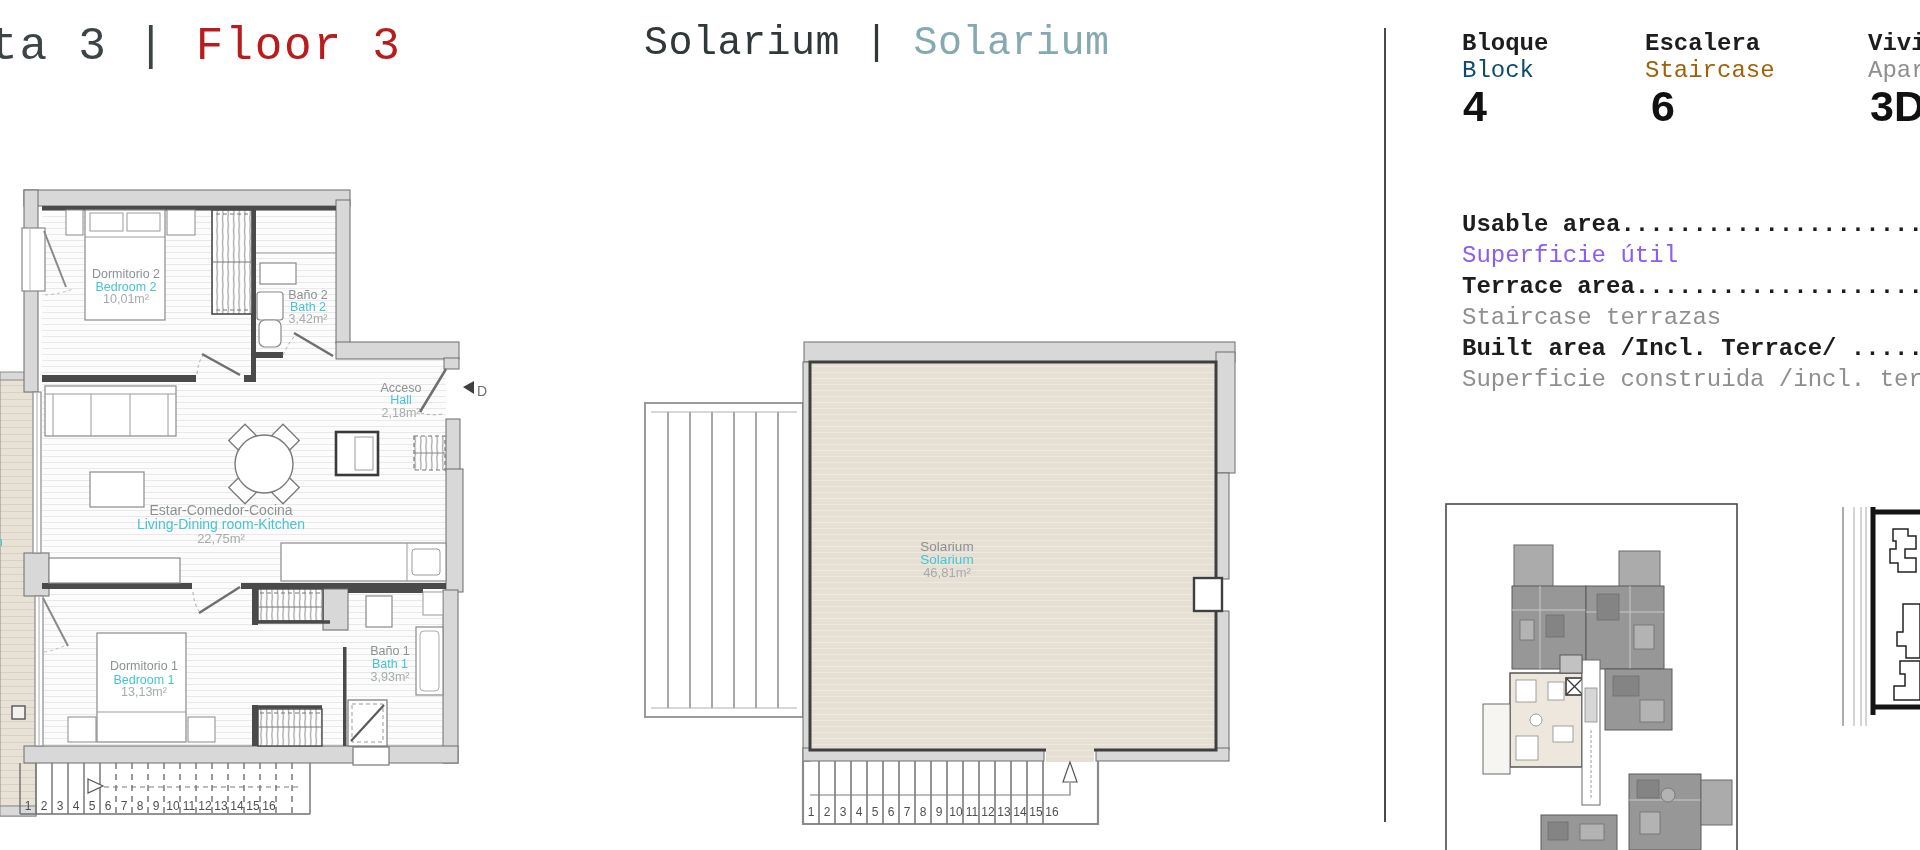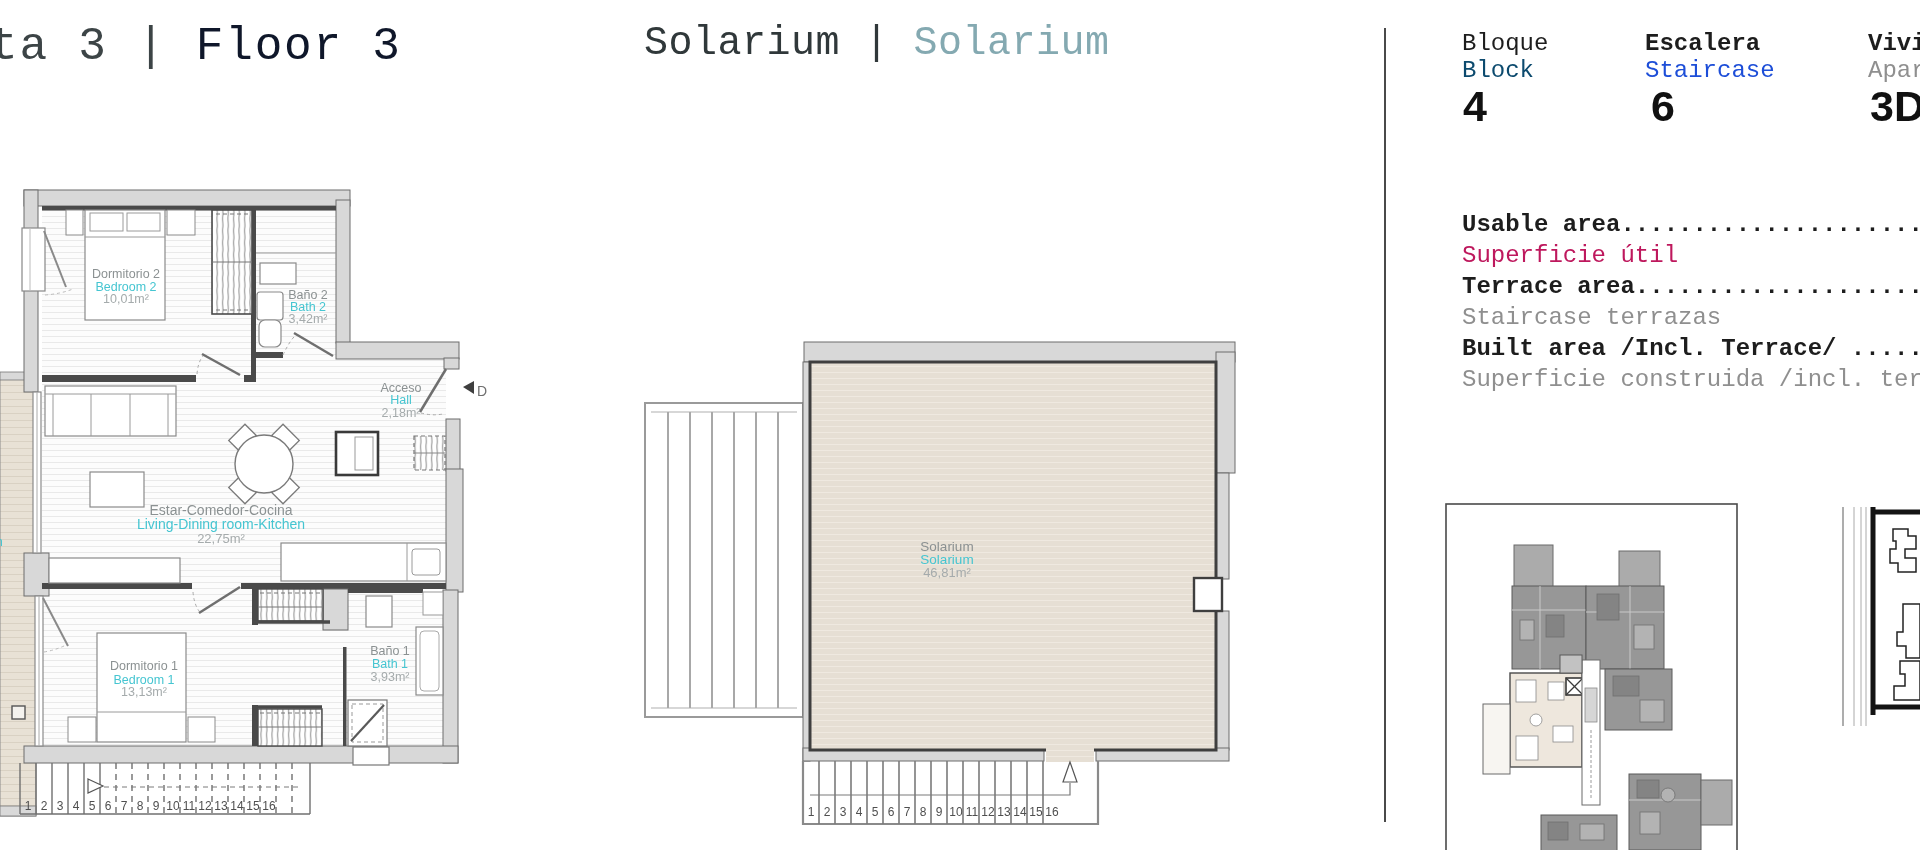--- a/index.html
+++ b/index.html
@@ -3,40 +3,40 @@
 <meta charset="utf-8">
 <style>
   html,body{margin:0;padding:0;width:1920px;height:850px;background:#ffffff;overflow:hidden}
   body{position:relative;font-family:"Liberation Sans",sans-serif}
   .mono{font-family:"Liberation Mono",monospace}
   .abs{position:absolute}
 </style>
 </head>
 <body>
 
-<div class="abs mono" style="left:-10px;top:21px;font-size:46px;letter-spacing:1.8px;white-space:nowrap;color:#3c4446">ta 3 | <span style="color:#0f172a">Floor 3</span></div>
+<div class="abs mono" style="left:-10px;top:21px;font-size:46px;letter-spacing:1.8px;white-space:nowrap;color:#3c4446">ta 3 | <span style="color:#b91c1c">Floor 3</span></div>
 
 <div class="abs mono" style="left:644px;top:21px;font-size:40px;letter-spacing:0.5px;white-space:nowrap;color:#30383a">Solarium | <span style="color:#84a9b1">Solarium</span></div>
 
 <div class="abs" style="left:1384px;top:28px;width:2px;height:794px;background:#4a4a4a"></div>
 
-<div class="abs mono" style="left:1462px;top:30px;font-size:24px;font-weight:normal;color:#1d1d1d">Bloque</div>
+<div class="abs mono" style="left:1462px;top:30px;font-size:24px;font-weight:bold;color:#1d1d1d">Bloque</div>
 <div class="abs mono" style="left:1462px;top:57px;font-size:24px;color:#0c4a6e">Block</div>
 <div class="abs" style="left:1463px;top:82px;font-size:43px;font-weight:bold;color:#111">4</div>
 
 <div class="abs mono" style="left:1645px;top:30px;font-size:24px;font-weight:bold;color:#1d1d1d">Escalera</div>
-<div class="abs mono" style="left:1645px;top:57px;font-size:24px;color:#1d4ed8">Staircase</div>
+<div class="abs mono" style="left:1645px;top:57px;font-size:24px;color:#a16207">Staircase</div>
 <div class="abs" style="left:1651px;top:82px;font-size:43px;font-weight:bold;color:#111">6</div>
 
 <div class="abs mono" style="left:1868px;top:30px;font-size:24px;font-weight:bold;color:#1d1d1d;white-space:nowrap">Vivienda</div>
 <div class="abs mono" style="left:1868px;top:57px;font-size:24px;color:#8f8f8f;white-space:nowrap">Apartment</div>
 <div class="abs" style="left:1870px;top:82px;font-size:43px;font-weight:bold;color:#111;white-space:nowrap">3D2</div>
 
 <div class="abs mono" style="left:1462px;top:211px;font-size:24px;font-weight:bold;color:#1d1d1d;white-space:nowrap">Usable area.............................</div>
-<div class="abs mono" style="left:1462px;top:242px;font-size:24px;color:#be185d;white-space:nowrap">Superficie útil</div>
+<div class="abs mono" style="left:1462px;top:242px;font-size:24px;color:#8b5cf6;white-space:nowrap">Superficie útil</div>
 <div class="abs mono" style="left:1462px;top:273px;font-size:24px;font-weight:bold;color:#1d1d1d;white-space:nowrap">Terrace area............................</div>
 <div class="abs mono" style="left:1462px;top:304px;font-size:24px;color:#8f8f8f;white-space:nowrap">Staircase terrazas</div>
 <div class="abs mono" style="left:1462px;top:335px;font-size:24px;font-weight:bold;color:#1d1d1d;white-space:nowrap">Built area /Incl. Terrace/ .............</div>
 <div class="abs mono" style="left:1462px;top:366px;font-size:24px;color:#8f8f8f;white-space:nowrap">Superficie construida /incl. terrazas/</div>
 
 <svg class="abs" style="left:0;top:0" width="1920" height="850" viewBox="0 0 1920 850">
 <defs>
   <pattern id="fw" width="6" height="6" patternUnits="userSpaceOnUse">
     <rect width="6" height="6" fill="#fcfcfc"></rect>
     <line x1="0" y1="0.5" x2="6" y2="0.5" stroke="#e9e9e9" stroke-width="1"></line>

